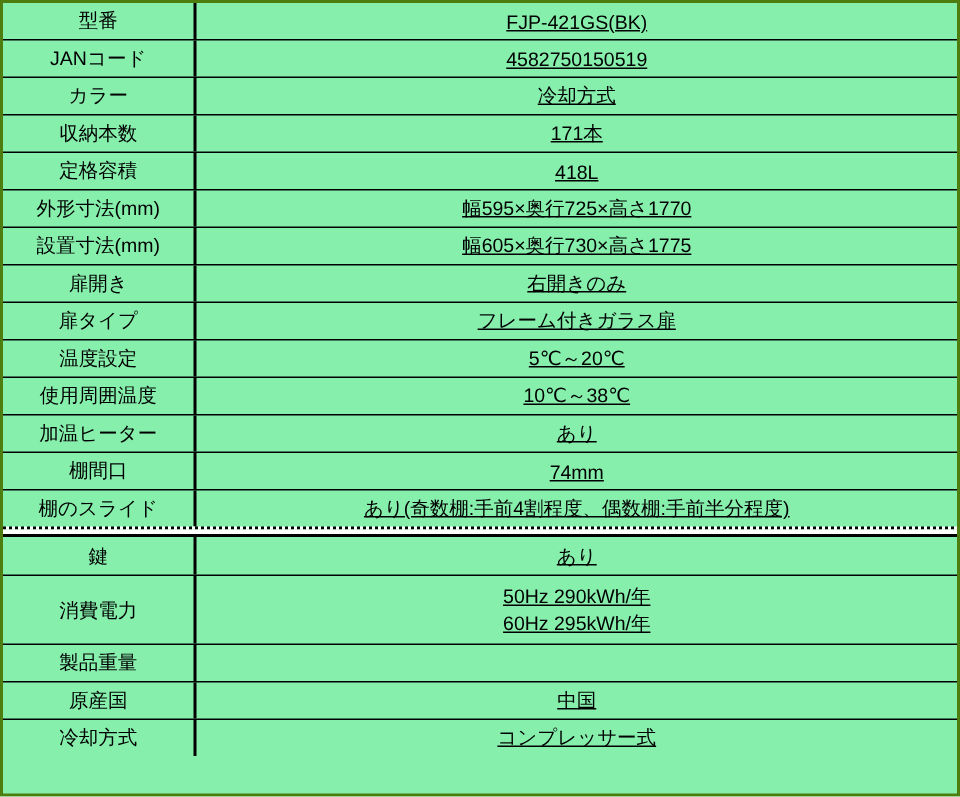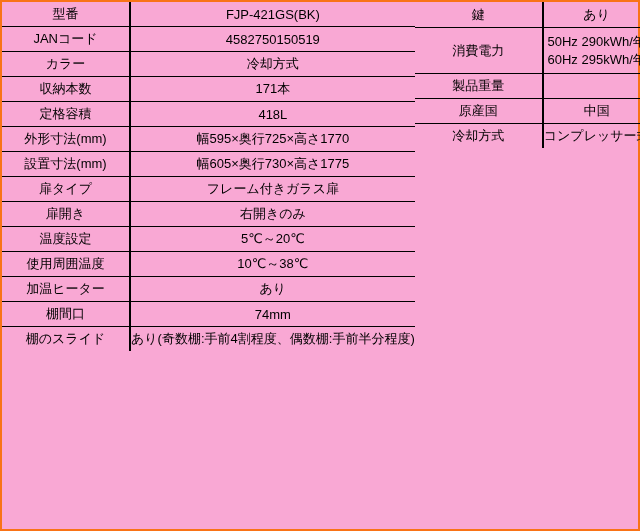--- a/index.html
+++ b/index.html
@@ -5,24 +5,24 @@
   html, body {
     margin: 0;
     padding: 0;
     background: #ffffff;
     font-family: "Liberation Sans", "DejaVu Sans", sans-serif;
   }
   .spec-table {
     box-sizing: border-box;
     width: 640px;
     height: 531px;
-    border: 2px solid #f97316;
-    background: #f9a8d4;
+    border: 2px solid #4d7c0f;
+    background: #86efac;
     display: flex;
-    flex-direction: row;
+    flex-direction: column;
   }
   .section {
     display: flex;
     flex-direction: column;
   }
   .row {
     display: flex;
     flex-direction: row;
     align-items: stretch;
     height: 24px;
@@ -43,20 +43,21 @@
     overflow: hidden;
     white-space: nowrap;
   }
   .cell.label {
     width: 127px;
     flex: 0 0 127px;
     border-right: 2px solid #000000;
   }
   .cell.value {
     flex: 1 1 auto;
+    text-decoration: underline;
   }
   .row.tall .cell.value {
     white-space: pre-line;
     line-height: 18px;
   }
   
   .break-dotted {
     height: 2px;
     background: repeating-linear-gradient(90deg, #000000 0 2px, #ffffff 2px 4px);
   }
@@ -97,26 +98,26 @@
     </div>
     <div class="row">
       <div class="cell label">外形寸法(mm)</div>
       <div class="cell value">幅595×奥行725×高さ1770</div>
     </div>
     <div class="row">
       <div class="cell label">設置寸法(mm)</div>
       <div class="cell value">幅605×奥行730×高さ1775</div>
     </div>
     <div class="row">
+      <div class="cell label">扉開き</div>
+      <div class="cell value">右開きのみ</div>
+    </div>
+    <div class="row">
       <div class="cell label">扉タイプ</div>
       <div class="cell value">フレーム付きガラス扉</div>
-    </div>
-    <div class="row">
-      <div class="cell label">扉開き</div>
-      <div class="cell value">右開きのみ</div>
     </div>
     <div class="row">
       <div class="cell label">温度設定</div>
       <div class="cell value">5℃～20℃</div>
     </div>
     <div class="row">
       <div class="cell label">使用周囲温度</div>
       <div class="cell value">10℃～38℃</div>
     </div>
     <div class="row">

